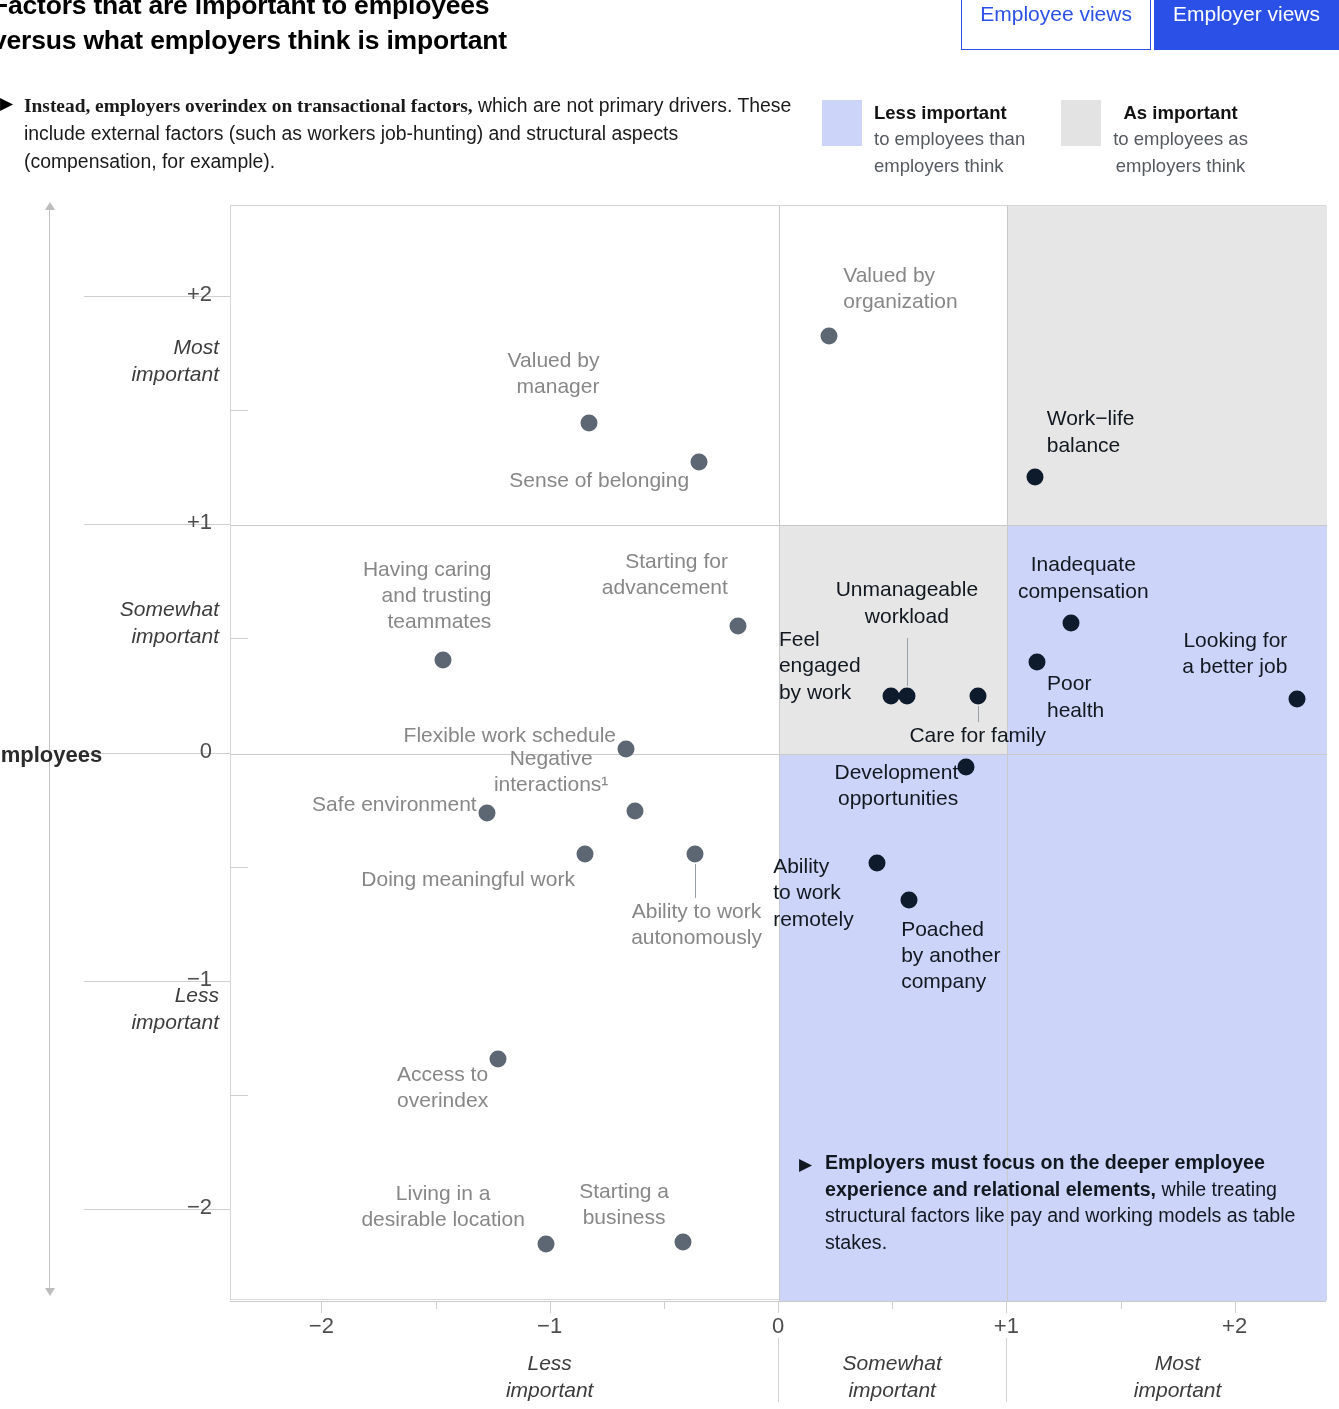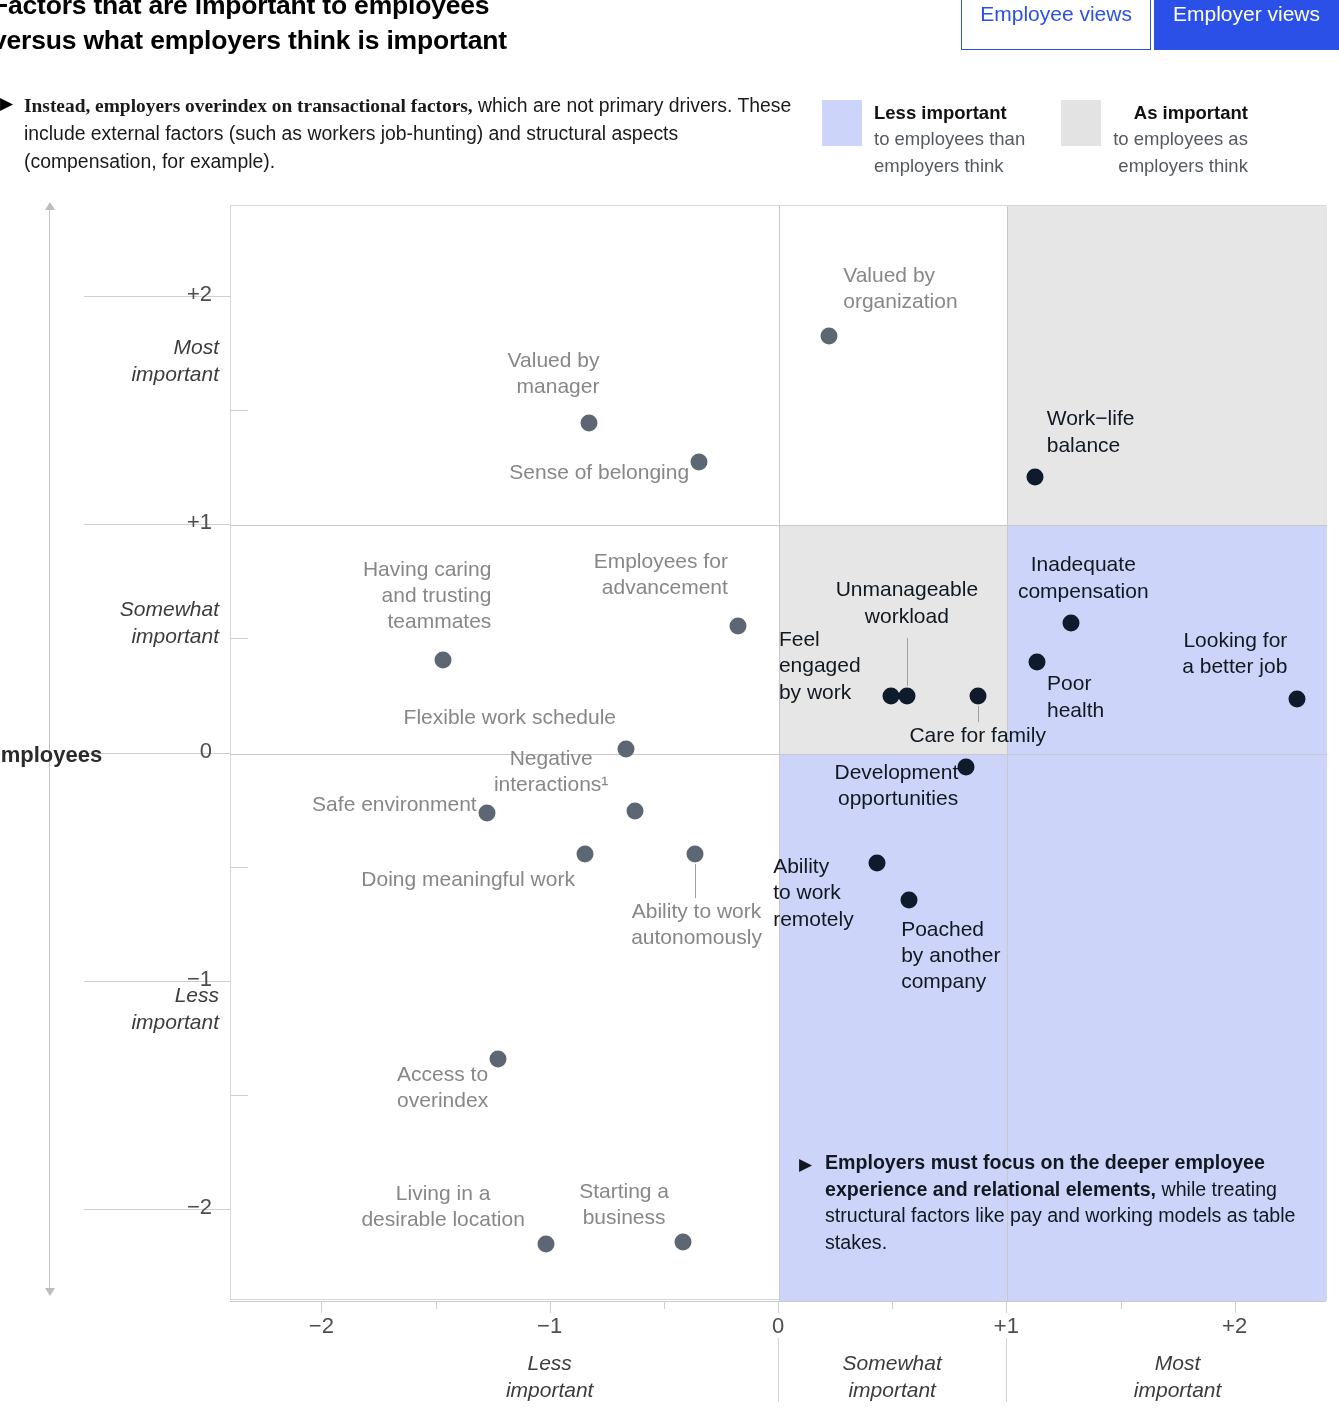--- a/index.html
+++ b/index.html
@@ -69,21 +69,21 @@
     left: 822px; top: 100px;
     display: flex;
     gap: 36px;
   }
   .legend-item { display: flex; gap: 12px; }
   .legend-sw { width: 40px; height: 46px; flex: 0 0 auto; }
   .legend-sw.blue { background: #ccd4f9; }
   .legend-sw.gray { background: #e3e3e3; }
   .legend-txt { font-size: 18.5px; line-height: 1.42; color: #555a60; white-space: pre-line; }
   .legend-txt .lead { font-weight: bold; color: #111; }
-  .legend-item.right .legend-txt { text-align: right; }
+  .legend-item.right .legend-txt { text-align: center; }
 
   
   .plot-wrap { position: absolute; left: 0; top: 0; width: 1339px; height: 1409px; }
   .plot-area {
     position: absolute;
     left: 230px; top: 205px;
     width: 1096px; height: 1095px;
     border: 1px solid #d6d6d6;
     background: #ffffff;
   }
@@ -227,30 +227,30 @@
           <div class="gridline v" style="top: 0px; height: 1095px; left: 776.333px;"></div>
         </div>
       <div id="points">
           <div class="pt gray" style="left: 598.233px; top: 130.031px;"></div>
           <div class="ptlabel gray al" style="left: 612.233px; top: 56.0312px; width: 230px;">Valued by
 organization</div>
           <div class="pt gray" style="left: 358.483px; top: 216.719px;"></div>
           <div class="ptlabel gray ar" style="left: 238.483px; top: 140.719px; width: 130px;">Valued by
 manager</div>
           <div class="pt gray" style="left: 468.083px; top: 255.5px;"></div>
-          <div class="ptlabel gray ar" style="left: 212.083px; top: 253px; width: 246px; text-align: right;">Sense of belonging</div>
+          <div class="ptlabel gray ar" style="left: 212.083px; top: 261px; width: 246px; text-align: right;">Sense of belonging</div>
           <div class="pt gray" style="left: 506.9px; top: 419.75px;"></div>
-          <div class="ptlabel gray ar" style="left: 274.9px; top: 341.75px; width: 222px;">Employees for
+          <div class="ptlabel gray ar" style="left: 274.9px; top: 341.75px; width: 222px;">Starting for
 advancement</div>
           <div class="pt gray" style="left: 212.35px; top: 453.969px;"></div>
           <div class="ptlabel gray ar" style="left: 84.35px; top: 349.969px; width: 176px;">Having caring
 and trusting
 teammates</div>
           <div class="pt gray" style="left: 395.017px; top: 542.938px;"></div>
-          <div class="ptlabel gray ar" style="left: 137.017px; top: 498px; width: 248px;">Flexible work schedule</div>
+          <div class="ptlabel gray ar" style="left: 137.017px; top: 516px; width: 248px;">Flexible work schedule</div>
           <div class="pt gray" style="left: 255.733px; top: 606.812px;"></div>
           <div class="ptlabel gray ar" style="left: 43.7333px; top: 584.812px; width: 202px;">Safe environment</div>
           <div class="pt gray" style="left: 404.15px; top: 604.531px;"></div>
           <div class="ptlabel gray ac" style="left: 244.15px; top: 538.531px; width: 152px;">Negative
 interactions¹</div>
           <div class="pt gray" style="left: 353.917px; top: 647.875px;"></div>
           <div class="ptlabel gray ar" style="left: 85.9167px; top: 659.875px; width: 258px;">Doing meaningful work</div>
           <div class="pt gray" style="left: 463.517px; top: 647.875px;"></div>
           <div class="leader" style="left: 463.517px; height: 34px; top: 657.875px;"></div>
           <div class="ptlabel gray ac" style="left: 367.517px; top: 691.875px; width: 196px;">Ability to work

